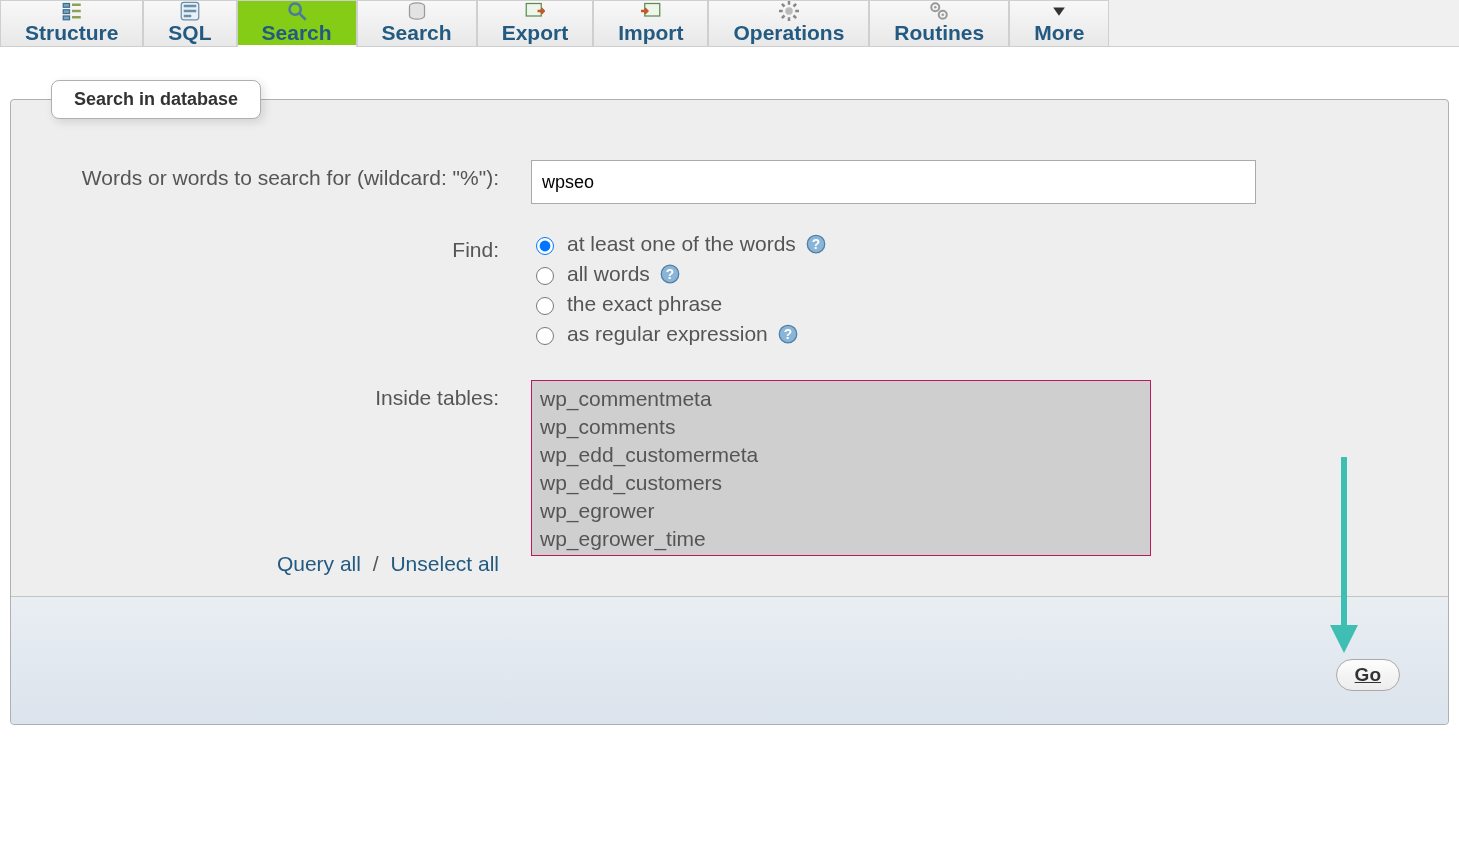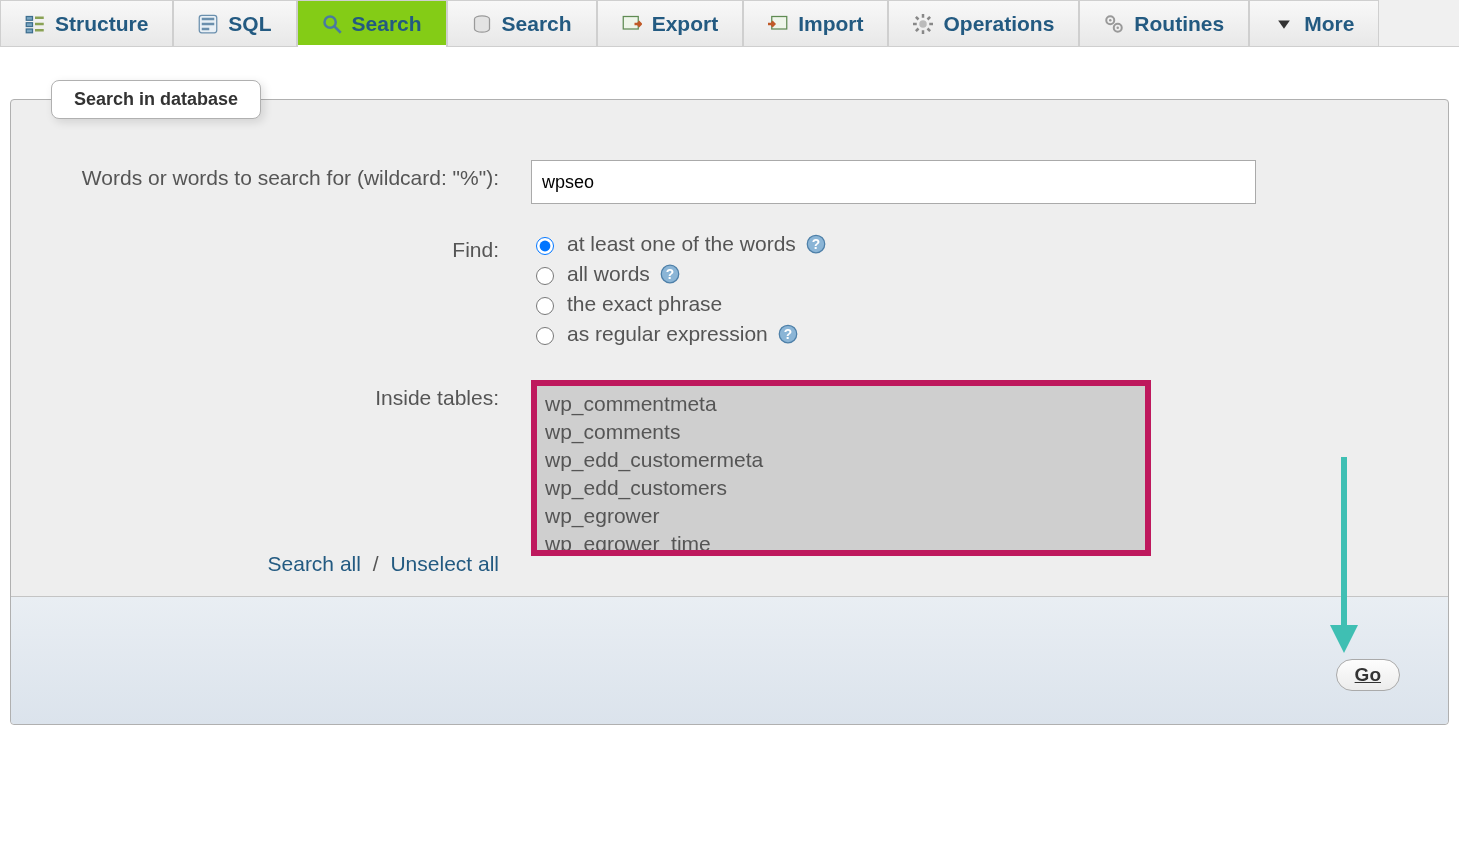--- a/index.html
+++ b/index.html
@@ -16,30 +16,30 @@
   .tabbar {
     display: flex;
     align-items: stretch;
     height: 47px;
     border-bottom: 1px solid #cfcfcf;
     background: #f0f0f0;
   }
   .tab {
     display: flex;
     align-items: center;
-    gap: 10px;
     padding: 0 24px;
     border: 1px solid #cfcfcf;
     border-bottom: none;
     background: linear-gradient(#f8f8f8, #e8e8e8);
     color: #235a81;
     font-weight: bold;
     font-size: 21px;
     cursor: pointer;
     white-space: nowrap;
+    flex-direction: column;
   }
   .tab.active {
     background: #84cc16;
     position: relative;
   }
   .tab.active::after {
     content: "";
     position: absolute;
     left: 0; right: 0; bottom: -1px;
     height: 2px;
@@ -120,21 +120,21 @@
   }
   .help-icon {
     width: 20px; height: 20px;
     display: inline-flex;
   }
 
   .tables-select {
     width: 620px;
     height: 176px;
     font-size: 21px;
-    border: 6px solid #be185d;
+    border: 1px solid #be185d;
     background: #cfcfcf;
     overflow-y: scroll;
     padding: 4px 0 0 8px;
     color: #555;
   }
   .tables-select .opt {
     line-height: 28px;
   }
 
   .select-links {
@@ -357,21 +357,21 @@
           <div class="opt">wp_edd_customermeta</div>
           <div class="opt">wp_edd_customers</div>
           <div class="opt">wp_egrower</div>
           <div class="opt">wp_egrower_time</div>
         </div>
       </div>
     </div>
 
     <div class="form-row" style="margin-bottom:4px">
       <div class="form-label-col select-links" style="padding-top:0">
-        <a href="#">Search all</a>
+        <a href="#">Query all</a>
         <span class="sep">/</span>
         <a href="#">Unselect all</a>
       </div>
       <div class="form-field-col"></div>
     </div>
 
 
     <div class="footer" style="margin-left:-40px;margin-right:-40px;">
       <svg class="annotation-arrow" width="40" height="200">
         <line x1="20" y1="0" x2="20" y2="170" stroke="#3fbfb3" stroke-width="6"></line>

